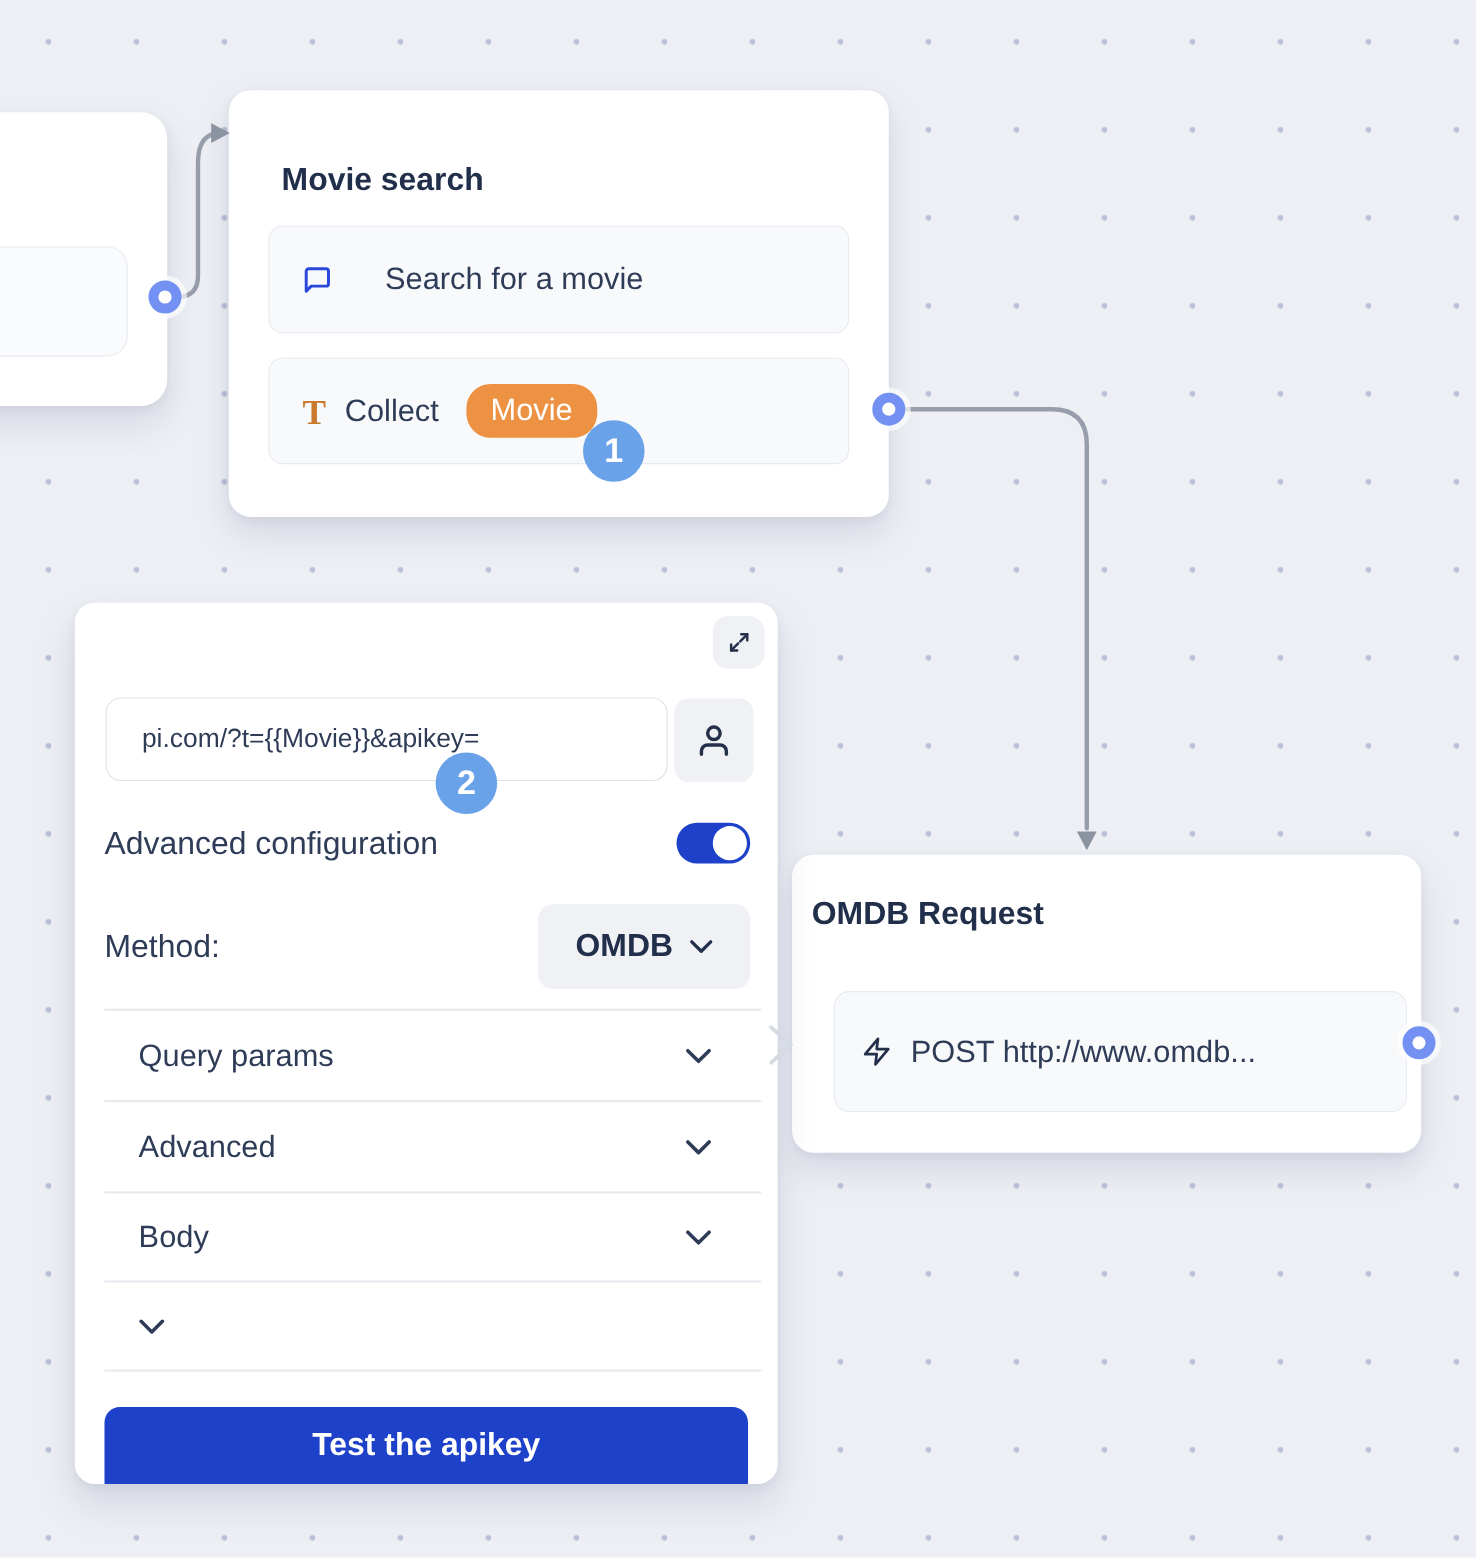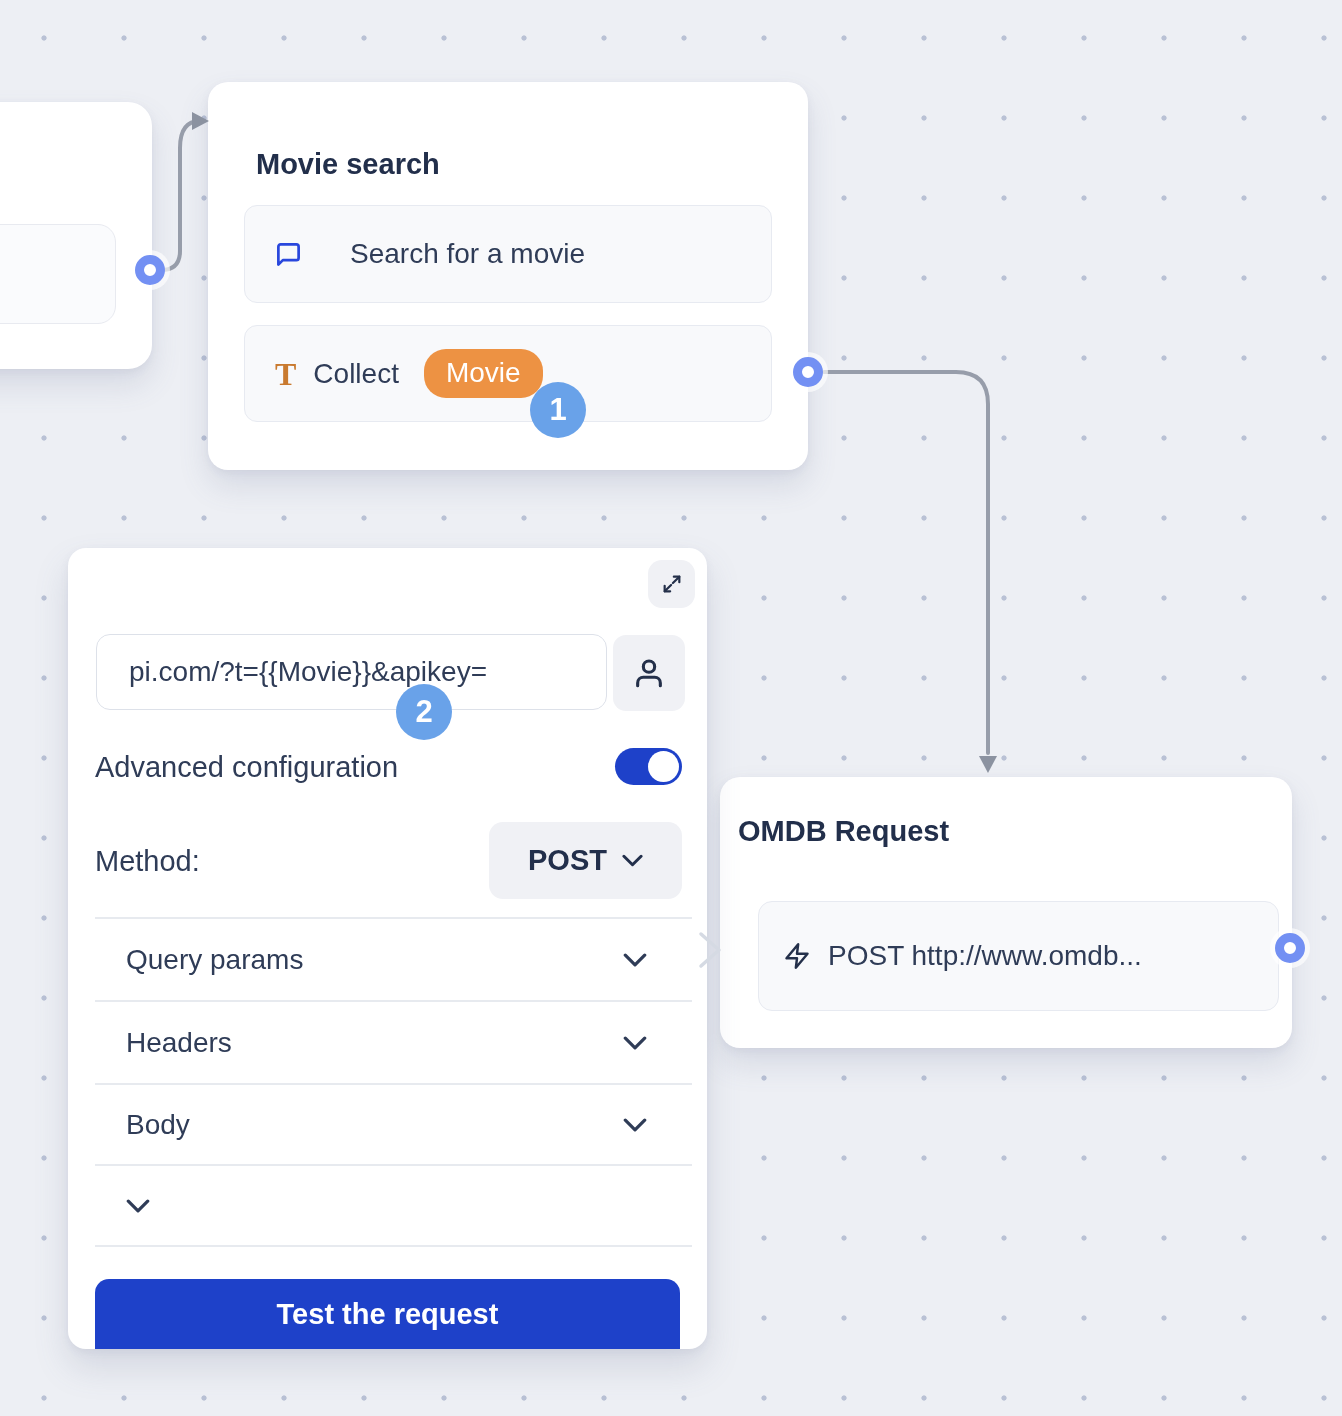--- a/index.html
+++ b/index.html
@@ -41,21 +41,21 @@
     position:absolute;left:68px;top:548px;width:639px;height:801px;background:#fff;
     border-radius:18px;overflow:hidden;
     box-shadow:0 18px 34px rgba(96,108,140,.18),0 3px 8px rgba(96,108,140,.08);
   }
   .gray-btn{position:absolute;background:#f0f1f5;border:none;border-radius:13px;display:flex;align-items:center;justify-content:center;cursor:pointer;}
   .expand-btn{left:580px;top:12px;width:47px;height:48px;border-radius:14px;}
   .person-btn{left:545px;top:87px;width:72px;height:76px;}
   .url-input{
     position:absolute;left:28px;top:86px;width:511px;height:76px;box-sizing:border-box;
     border:1.5px solid #dde1e9;border-radius:14px;padding:0 18px 0 32px;
-    font-family:inherit;font-size:28px;color:#2f3c57;background:#fff;outline:none;
+    font-family:inherit;font-size:24px;color:#2f3c57;background:#fff;outline:none;
   }
   .panel-label{position:absolute;font-size:29px;color:#2f3c57;white-space:nowrap;}
   .toggle{
     position:absolute;left:547px;top:200px;width:67px;height:37px;border-radius:19px;
     background:#1e41c9;cursor:pointer;
   }
   .toggle .knob{position:absolute;right:3px;top:3px;width:31px;height:31px;border-radius:50%;background:#fff;}
   .method-select{
     position:absolute;left:421px;top:274px;width:193px;height:77px;border-radius:14px;
     background:#f0f1f5;display:flex;align-items:center;justify-content:center;gap:15px;
@@ -138,21 +138,21 @@
       </span>
     </button>
 
     <div class="panel-label" style="left:27px;top:203px;">Advanced configuration</div>
     <div class="toggle">
       <span class="knob"></span>
     </div>
 
     <div class="panel-label" style="left:27px;top:297px;">Method:</div>
     <div class="method-select">
-      <span>POST</span>
+      <span>OMDB</span>
       <span class="icon">
         <svg width="21" height="13" viewBox="0 0 22 13" fill="none" stroke="#222f4b" stroke-width="3.1" stroke-linecap="round" stroke-linejoin="round">
           <polyline points="2 2 11 11 20 2"></polyline>
         </svg>
       </span>
     </div>
 
     <div class="divider" style="top:369px;"></div>
 
     <div class="acc-row" style="top:371px;">
@@ -160,21 +160,21 @@
       <span class="icon">
         <svg width="24" height="14" viewBox="0 0 22 13" fill="none" stroke="#2f3c57" stroke-width="3" stroke-linecap="round" stroke-linejoin="round">
             <polyline points="2 2 11 11 20 2"></polyline>
           </svg>
       </span>
     </div>
 
     <div class="divider" style="top:452px;"></div>
 
     <div class="acc-row" style="top:454px;">
-      <span>Headers</span>
+      <span>Advanced</span>
       <span class="icon">
         <svg width="24" height="14" viewBox="0 0 22 13" fill="none" stroke="#2f3c57" stroke-width="3" stroke-linecap="round" stroke-linejoin="round">
             <polyline points="2 2 11 11 20 2"></polyline>
           </svg>
       </span>
     </div>
 
     <div class="divider" style="top:535px;"></div>
 
     <div class="acc-row" style="top:536px;align-items:center;">
@@ -191,21 +191,21 @@
     <div class="acc-row" style="top:617px;">
       <span class="icon">
         <svg width="24" height="14" viewBox="0 0 22 13" fill="none" stroke="#2f3c57" stroke-width="3" stroke-linecap="round" stroke-linejoin="round">
             <polyline points="2 2 11 11 20 2"></polyline>
           </svg>
       </span>
     </div>
 
     <div class="divider" style="top:697px;"></div>
 
-    <button class="test-btn">Test the request</button>
+    <button class="test-btn">Test the apikey</button>
   </div>
 
   <svg class="overlay" width="1342" height="1416" viewBox="0 0 1342 1416">
     <path d="M 153 270 H 161 Q 180 270 180 251 V 148 Q 180 121 200 121" fill="none" stroke="#979daa" stroke-width="4" stroke-linecap="round"></path>
     <polygon points="209,121 192,112 192,130" fill="#8b92a0"></polygon>
 
     <path d="M 824 372 H 956 Q 988 372 988 404 V 753" fill="none" stroke="#979daa" stroke-width="4" stroke-linecap="round"></path>
     <polygon points="988,773 979,756 997,756" fill="#8b92a0"></polygon>
 
     <path d="M 701 934 L 719 950 L 701 966" fill="none" stroke="#d5dae3" stroke-width="3.5" stroke-linecap="round" stroke-linejoin="round"></path>

